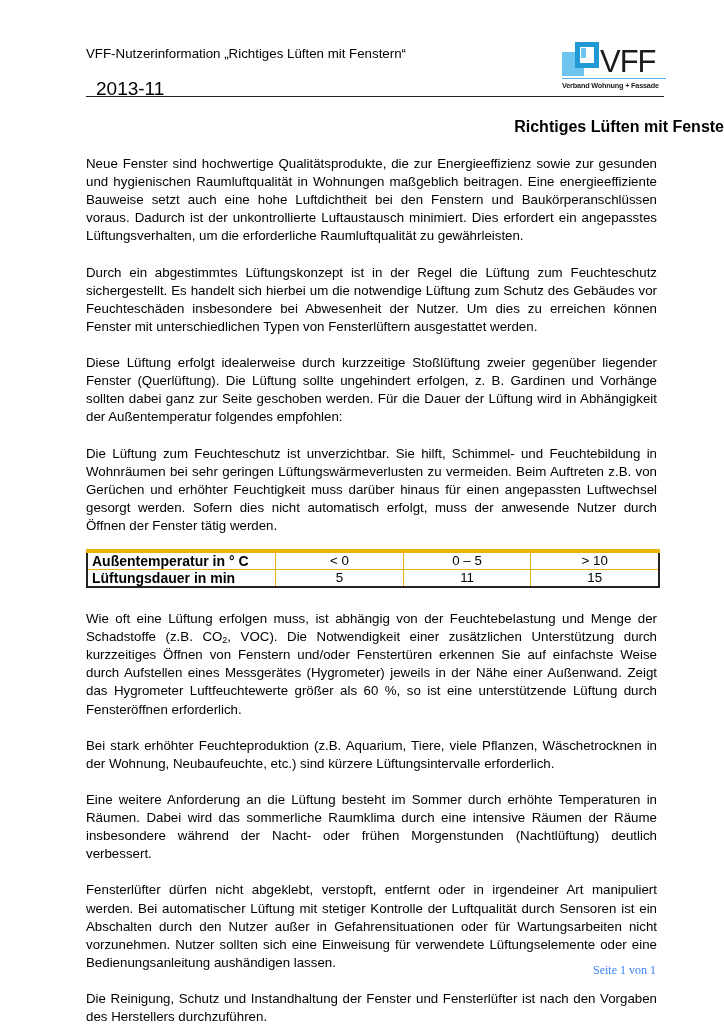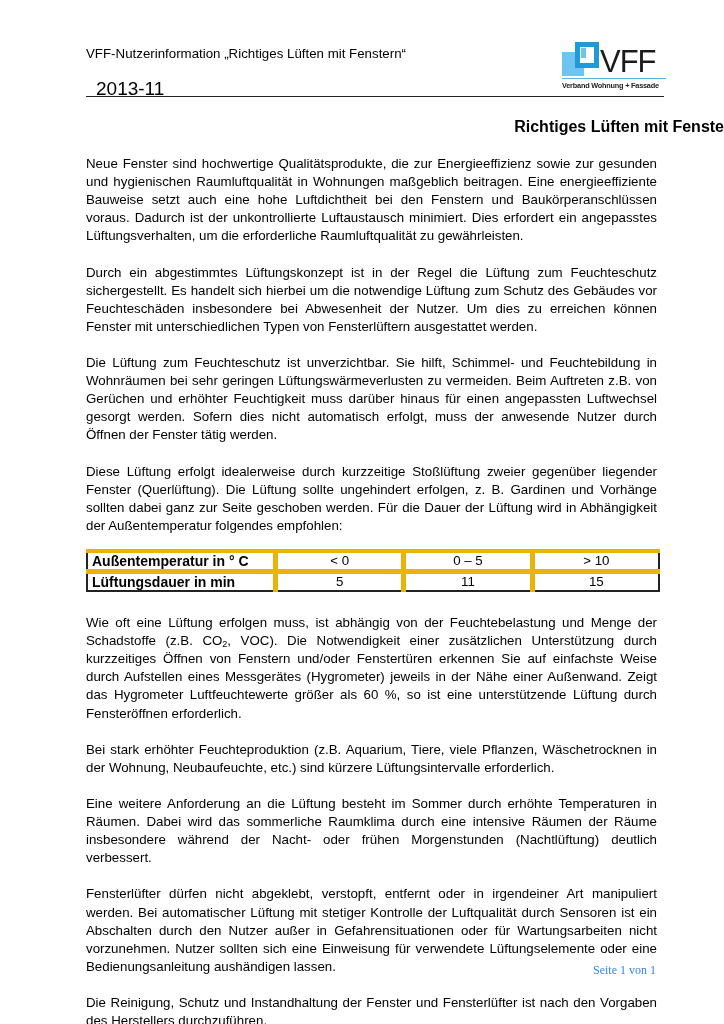--- a/index.html
+++ b/index.html
@@ -15,21 +15,21 @@
                 font-weight: bold; letter-spacing: -0.2px; white-space: nowrap; color: #1b1b1b; }
     .logo-line { position: absolute; left: 0; top: 38px; width: 104px; border-top: 1px solid #4fb3e6; }
 
     .doc-title { position: absolute; left: 0; width: 724px; top: 118px; text-align: right;
                  font-size: 16px; font-weight: bold; padding-left: 16px; }
     .content { position: absolute; left: 86px; top: 155px; width: 571px; font-size: 13.3px;
                line-height: 18.1px; }
     .content p { margin: 0 0 18.1px 0; text-align: justify; }
 
     table.vent { border-collapse: collapse; width: 574px; margin: -4px 0 22px 0; font-size: 13.3px; }
-    table.vent td { border: 5px solid #eab308; padding: 0 4px; height: 16px; line-height: 16px; }
+    table.vent td { border: 1px solid #eab308; padding: 0 4px; height: 16px; line-height: 16px; }
     table.vent td.rowhead { font-weight: bold; font-size: 14px; width: 180px; }
     table.vent td.val { text-align: center; width: 120px; }
     table.vent tr:first-child td { border-top: 4px solid #eab308; }
     table.vent td:first-child { border-left: 2px solid #222; }
     table.vent td:last-child { border-right: 2px solid #222; }
     table.vent tr:last-child td { border-bottom: 2px solid #222; }
 
     sub { font-size: 9px; vertical-align: -2px; line-height: 0; }
     .footer { position: absolute; right: 68px; top: 963px; font-family: "Liberation Serif", serif;
               font-size: 12px; color: #3b82f6; }
@@ -52,22 +52,22 @@
     <div class="logo-sub">Verband Wohnung + Fassade</div>
   </div>
   <div class="header-rule"></div>
 </div>
 
 <div class="doc-title">Richtiges Lüften mit Fenstern</div>
 
 <div class="content">
   <p>Neue Fenster sind hochwertige Qualitätsprodukte, die zur Energieeffizienz sowie zur gesunden und hygienischen Raumluftqualität in Wohnungen maßgeblich beitragen. Eine energieeffiziente Bauweise setzt auch eine hohe Luftdichtheit bei den Fenstern und Baukörperanschlüssen voraus. Dadurch ist der unkontrollierte Luftaustausch minimiert. Dies erfordert ein angepasstes Lüftungsverhalten, um die erforderliche Raumluftqualität zu gewährleisten.</p>
   <p>Durch ein abgestimmtes Lüftungskonzept ist in der Regel die Lüftung zum Feuchteschutz sichergestellt. Es handelt sich hierbei um die notwendige Lüftung zum Schutz des Gebäudes vor Feuchteschäden insbesondere bei Abwesenheit der Nutzer. Um dies zu erreichen können Fenster mit unterschiedlichen Typen von Fensterlüftern ausgestattet werden.</p>
+  <p>Diese Lüftung erfolgt idealerweise durch kurzzeitige Stoßlüftung zweier gegenüber liegender Fenster (Querlüftung). Die Lüftung sollte ungehindert erfolgen, z. B. Gardinen und Vorhänge sollten dabei ganz zur Seite geschoben werden. Für die Dauer der Lüftung wird in Abhängigkeit der Außentemperatur folgendes empfohlen:</p>
   <p>Die Lüftung zum Feuchteschutz ist unverzichtbar. Sie hilft, Schimmel- und Feuchtebildung in Wohnräumen bei sehr geringen Lüftungswärmeverlusten zu vermeiden. Beim Auftreten z.B. von Gerüchen und erhöhter Feuchtigkeit muss darüber hinaus für einen angepassten Luftwechsel gesorgt werden. Sofern dies nicht automatisch erfolgt, muss der anwesende Nutzer durch Öffnen der Fenster tätig werden.</p>
-  <p>Diese Lüftung erfolgt idealerweise durch kurzzeitige Stoßlüftung zweier gegenüber liegender Fenster (Querlüftung). Die Lüftung sollte ungehindert erfolgen, z. B. Gardinen und Vorhänge sollten dabei ganz zur Seite geschoben werden. Für die Dauer der Lüftung wird in Abhängigkeit der Außentemperatur folgendes empfohlen:</p>
 
   <table class="vent">
     <tbody>
         <tr>
       <td class="rowhead">Außentemperatur in ° C</td>
       <td class="val">&lt; 0</td>
       <td class="val">0 – 5</td>
       <td class="val">&gt; 10</td>
     </tr>
     <tr>

